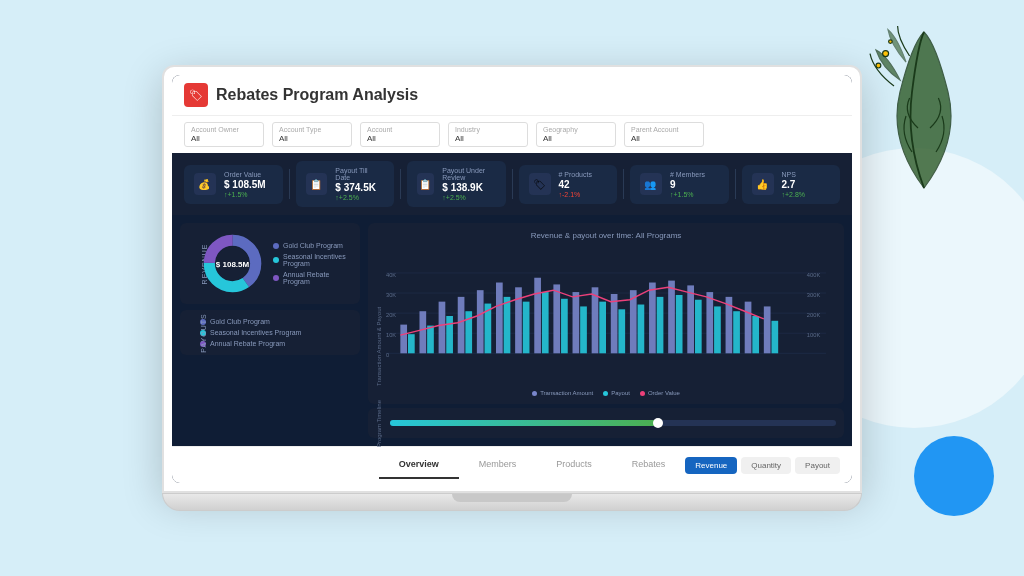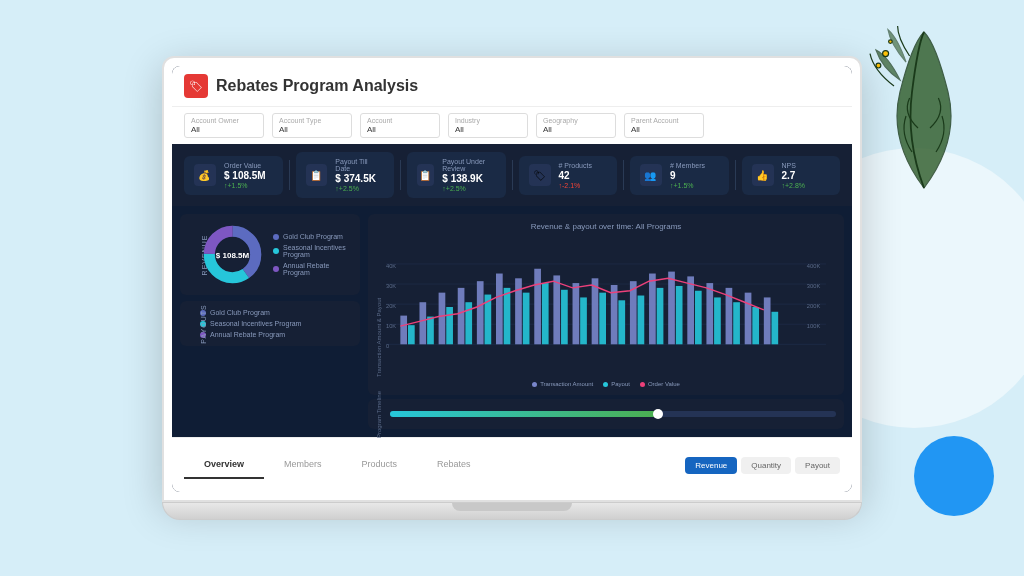--- a/index.html
+++ b/index.html
@@ -307,22 +307,22 @@
       height: 10px;
       background: white;
       border-radius: 50%;
     }
 
     
     .bottom-tabs {
       background: white;
       display: flex;
       align-items: center;
-      justify-content: space-between;
-      padding: 13px 12px;
+      justify-content: flex-end;
+      padding: 4px 12px;
       border-top: 1px solid #eee;
     }
     .tabs-left { display: flex; }
     .tab-item {
       padding: 8px 20px;
       font-size: 9px;
       color: #999;
       cursor: pointer;
       border-bottom: 2px solid transparent;
     }

